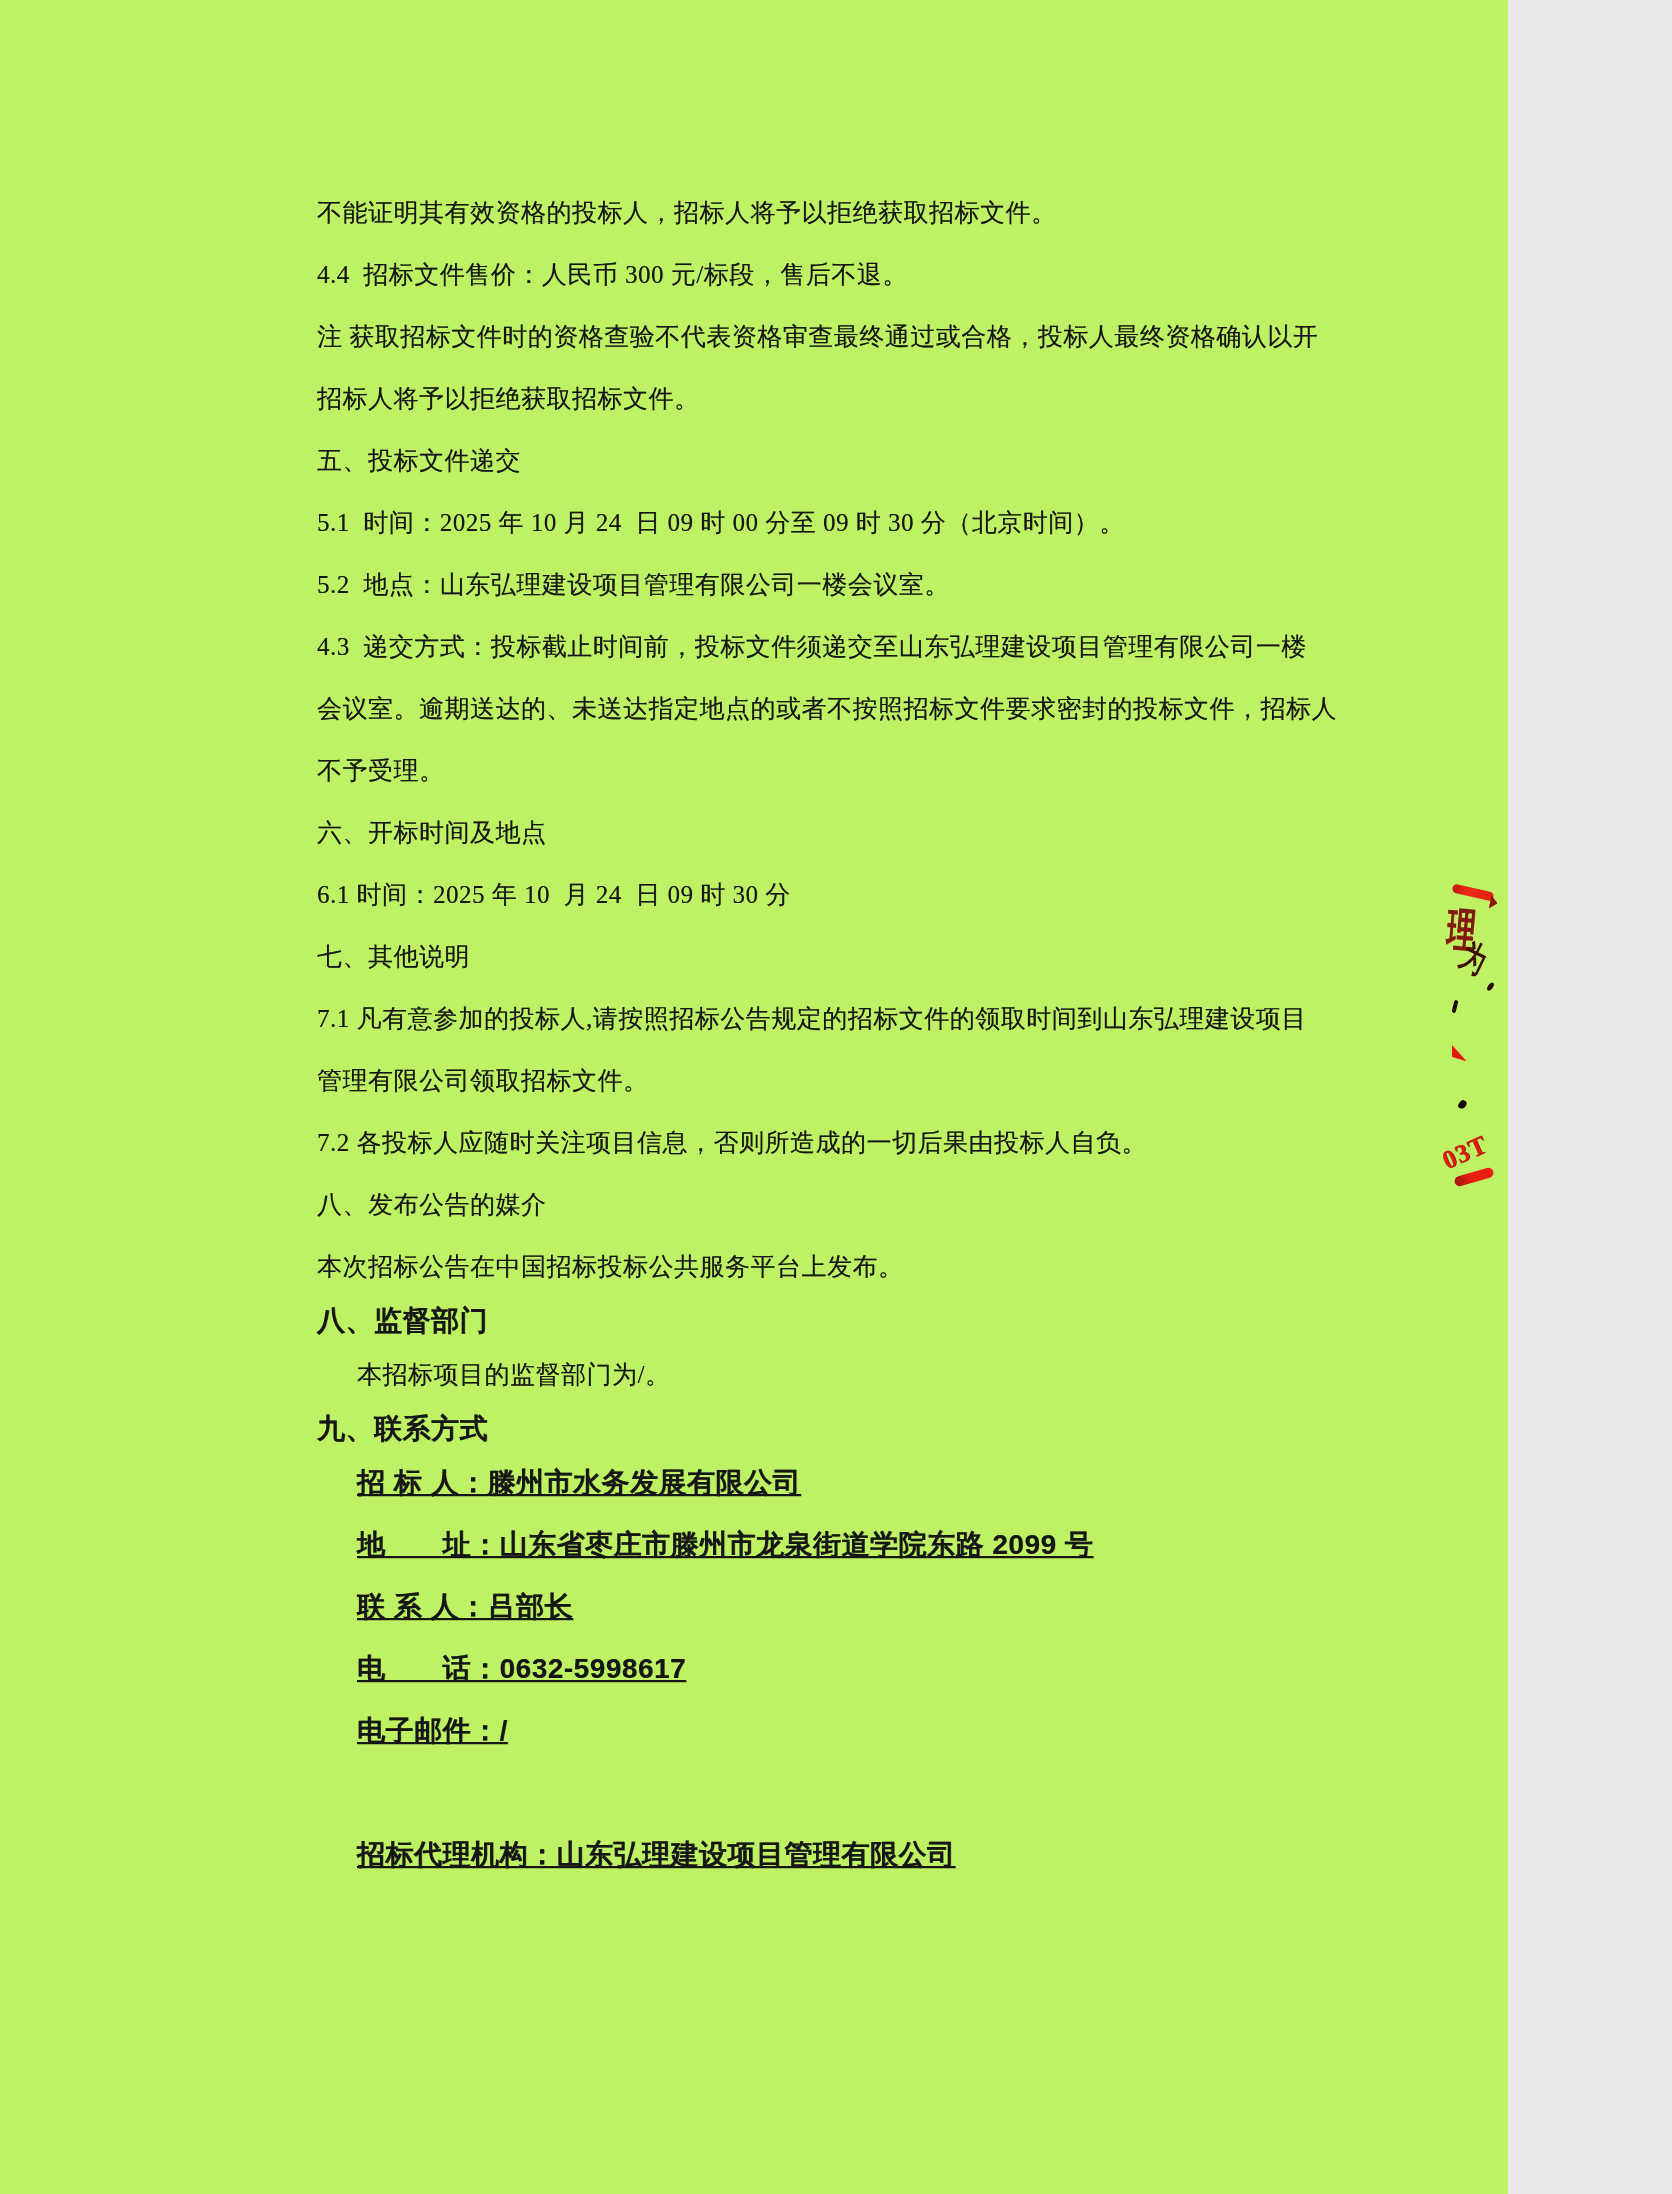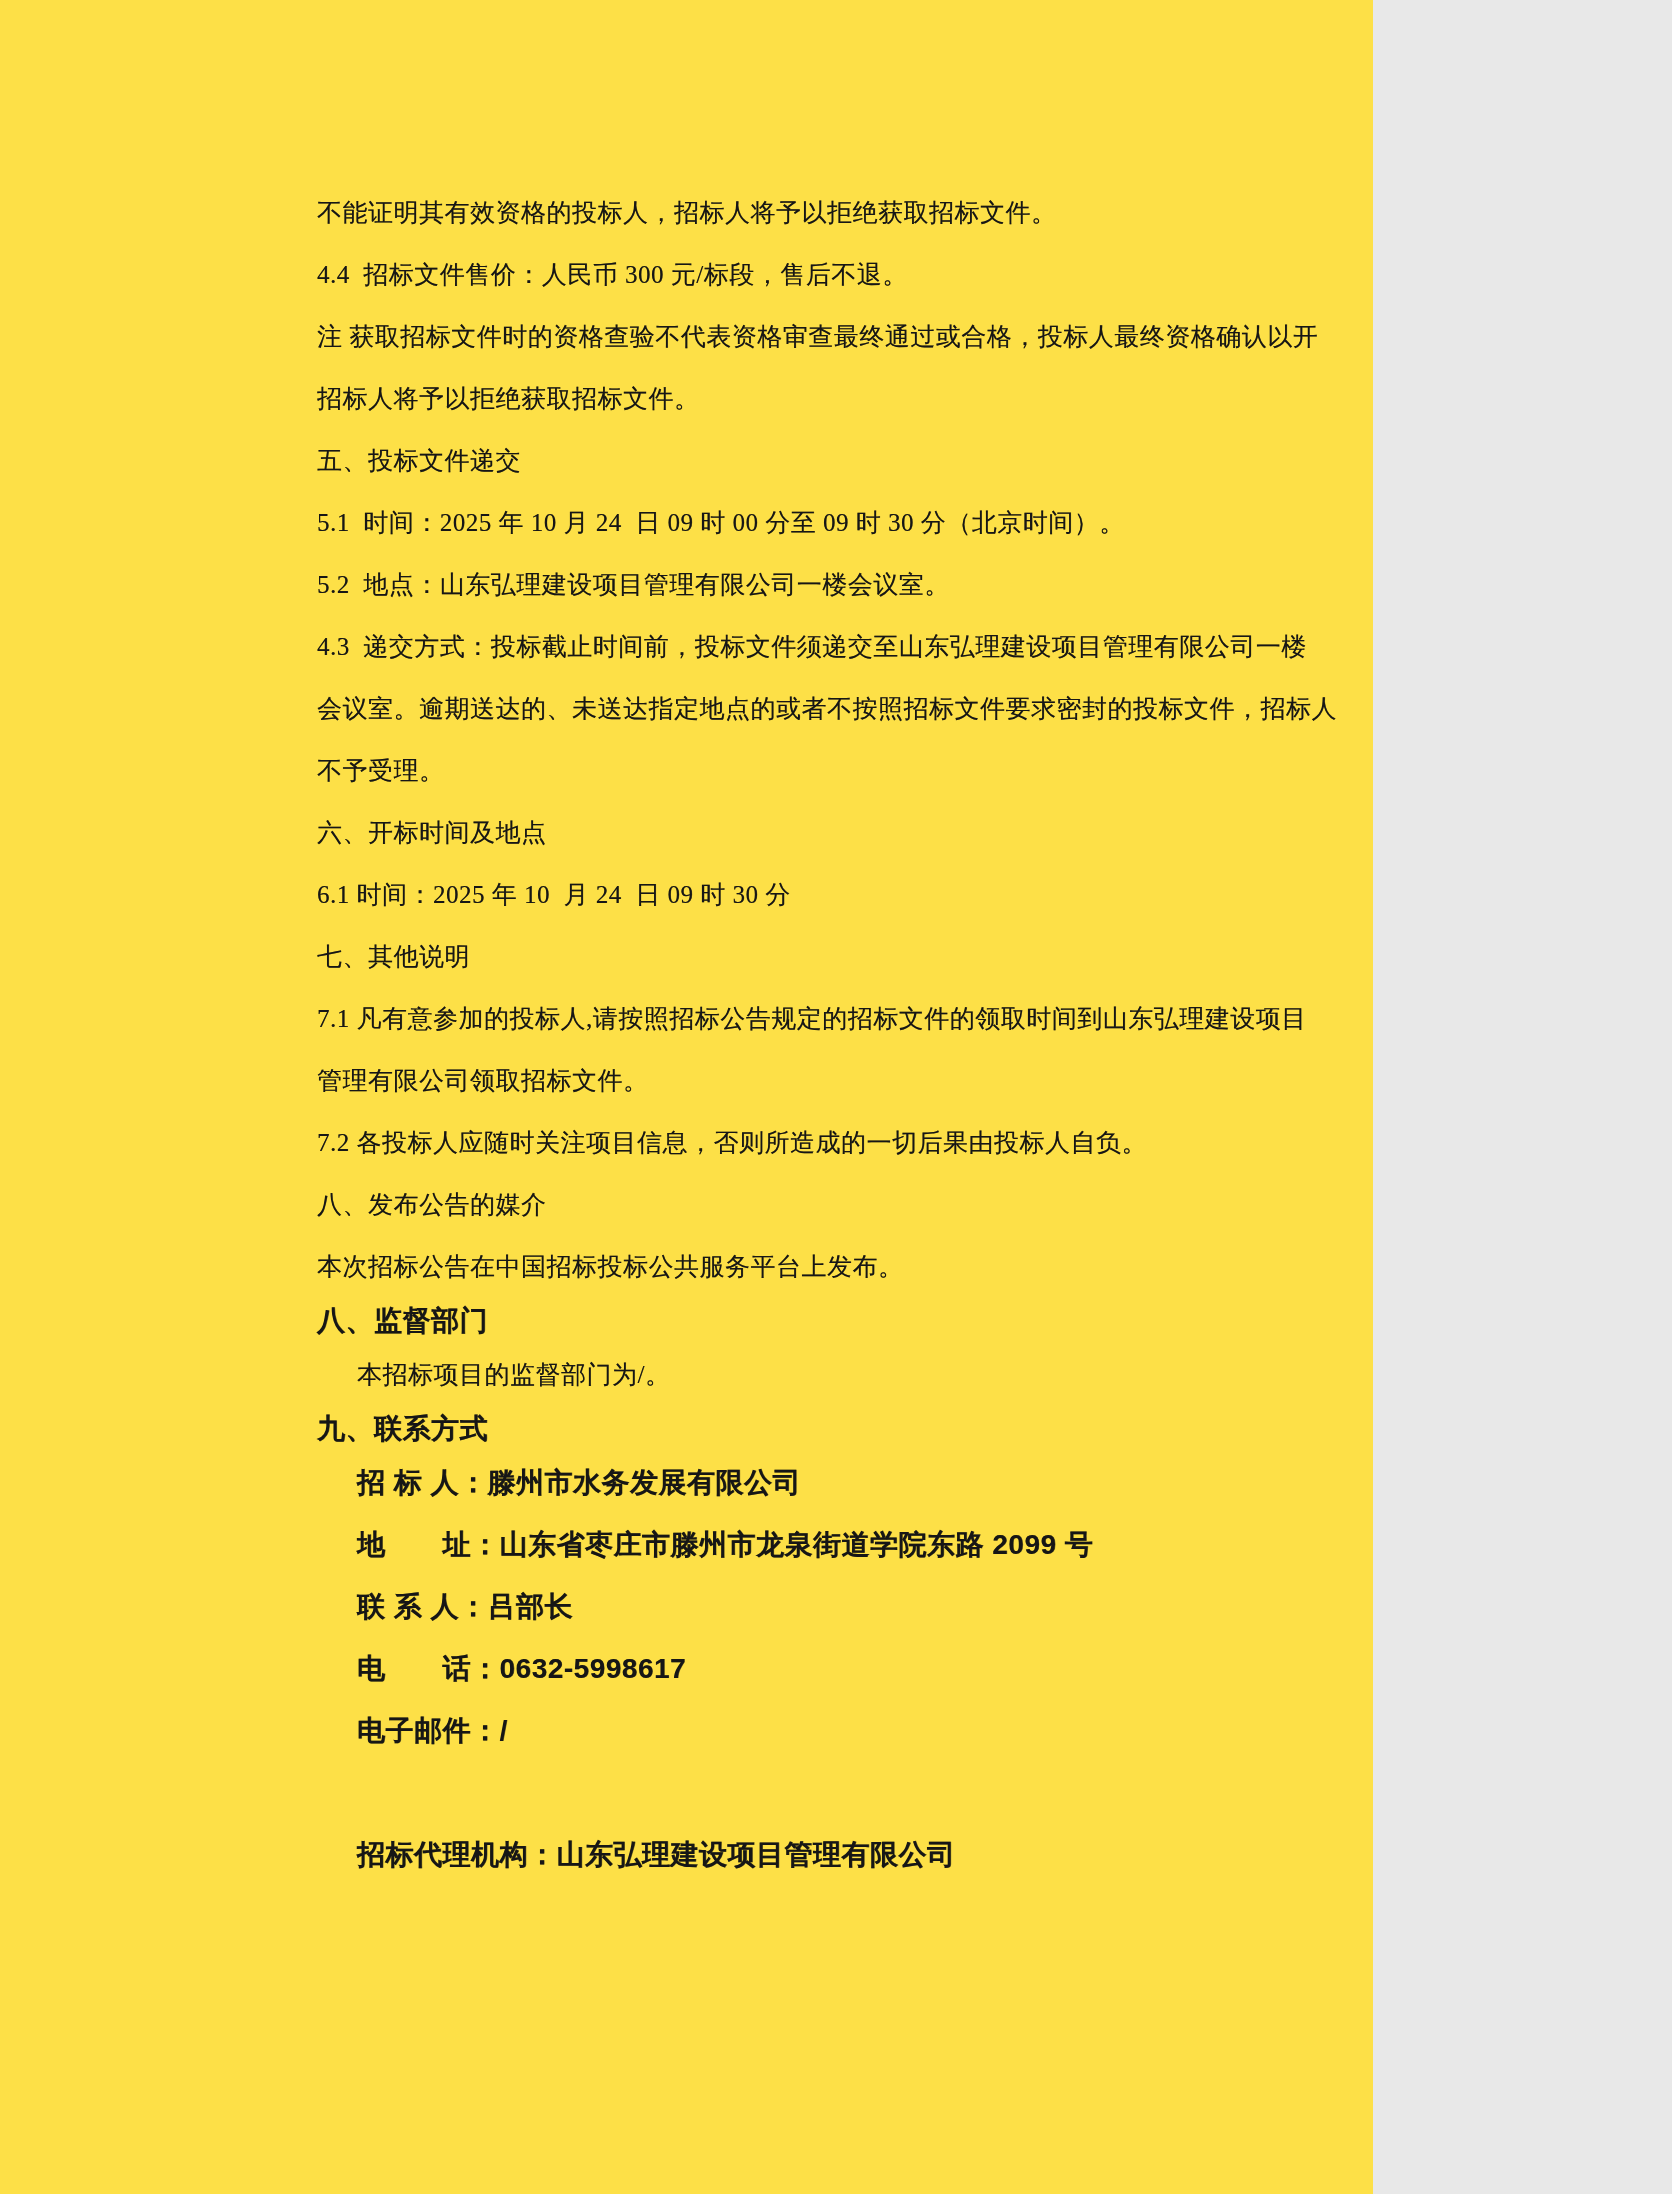--- a/index.html
+++ b/index.html
@@ -1,20 +1,20 @@
 <!DOCTYPE html>
 <html style="font-size:8.4px"><head>
 <meta charset="utf-8">
 <style>
   html,body{margin:0;padding:0;background:#e8e8e8;}
   .page{
     position:relative;
-    width:1373px;
+    width:1508px;
     height:2194px;
-    background:#fde047;
+    background:#bef264;
     overflow:hidden;
     font-family:"Liberation Serif", serif;
     color:#161616;
   }
   .doc-body{
     position:absolute;
     left:317px;
     top:182px;
     width:1266px;
   }
@@ -32,20 +32,21 @@
     font-size:28px;
     height:46px;
     line-height:46px;
     text-shadow:0.4px 0.4px 0.4px rgba(0,0,0,0.5);
   }
   .line.contact{
     font-family:"Liberation Sans", sans-serif;
     font-weight:700;
     font-size:28px;
     text-shadow:0.4px 0.4px 0.4px rgba(0,0,0,0.5);
+    text-decoration:underline;
   }
   .line.indent{ padding-left:40px; }
   .line.blank{ height:62px; }
 
   
   .stamp{ position:absolute; left:0; top:0; width:100%; height:100%; pointer-events:none; }
   .stamp *{ position:absolute; }
   .stamp-bar-top{
     left:1452px; top:888px; width:42px; height:9px;
     background:linear-gradient(90deg,#c41710,#f02a18 40%,#e01d12);

